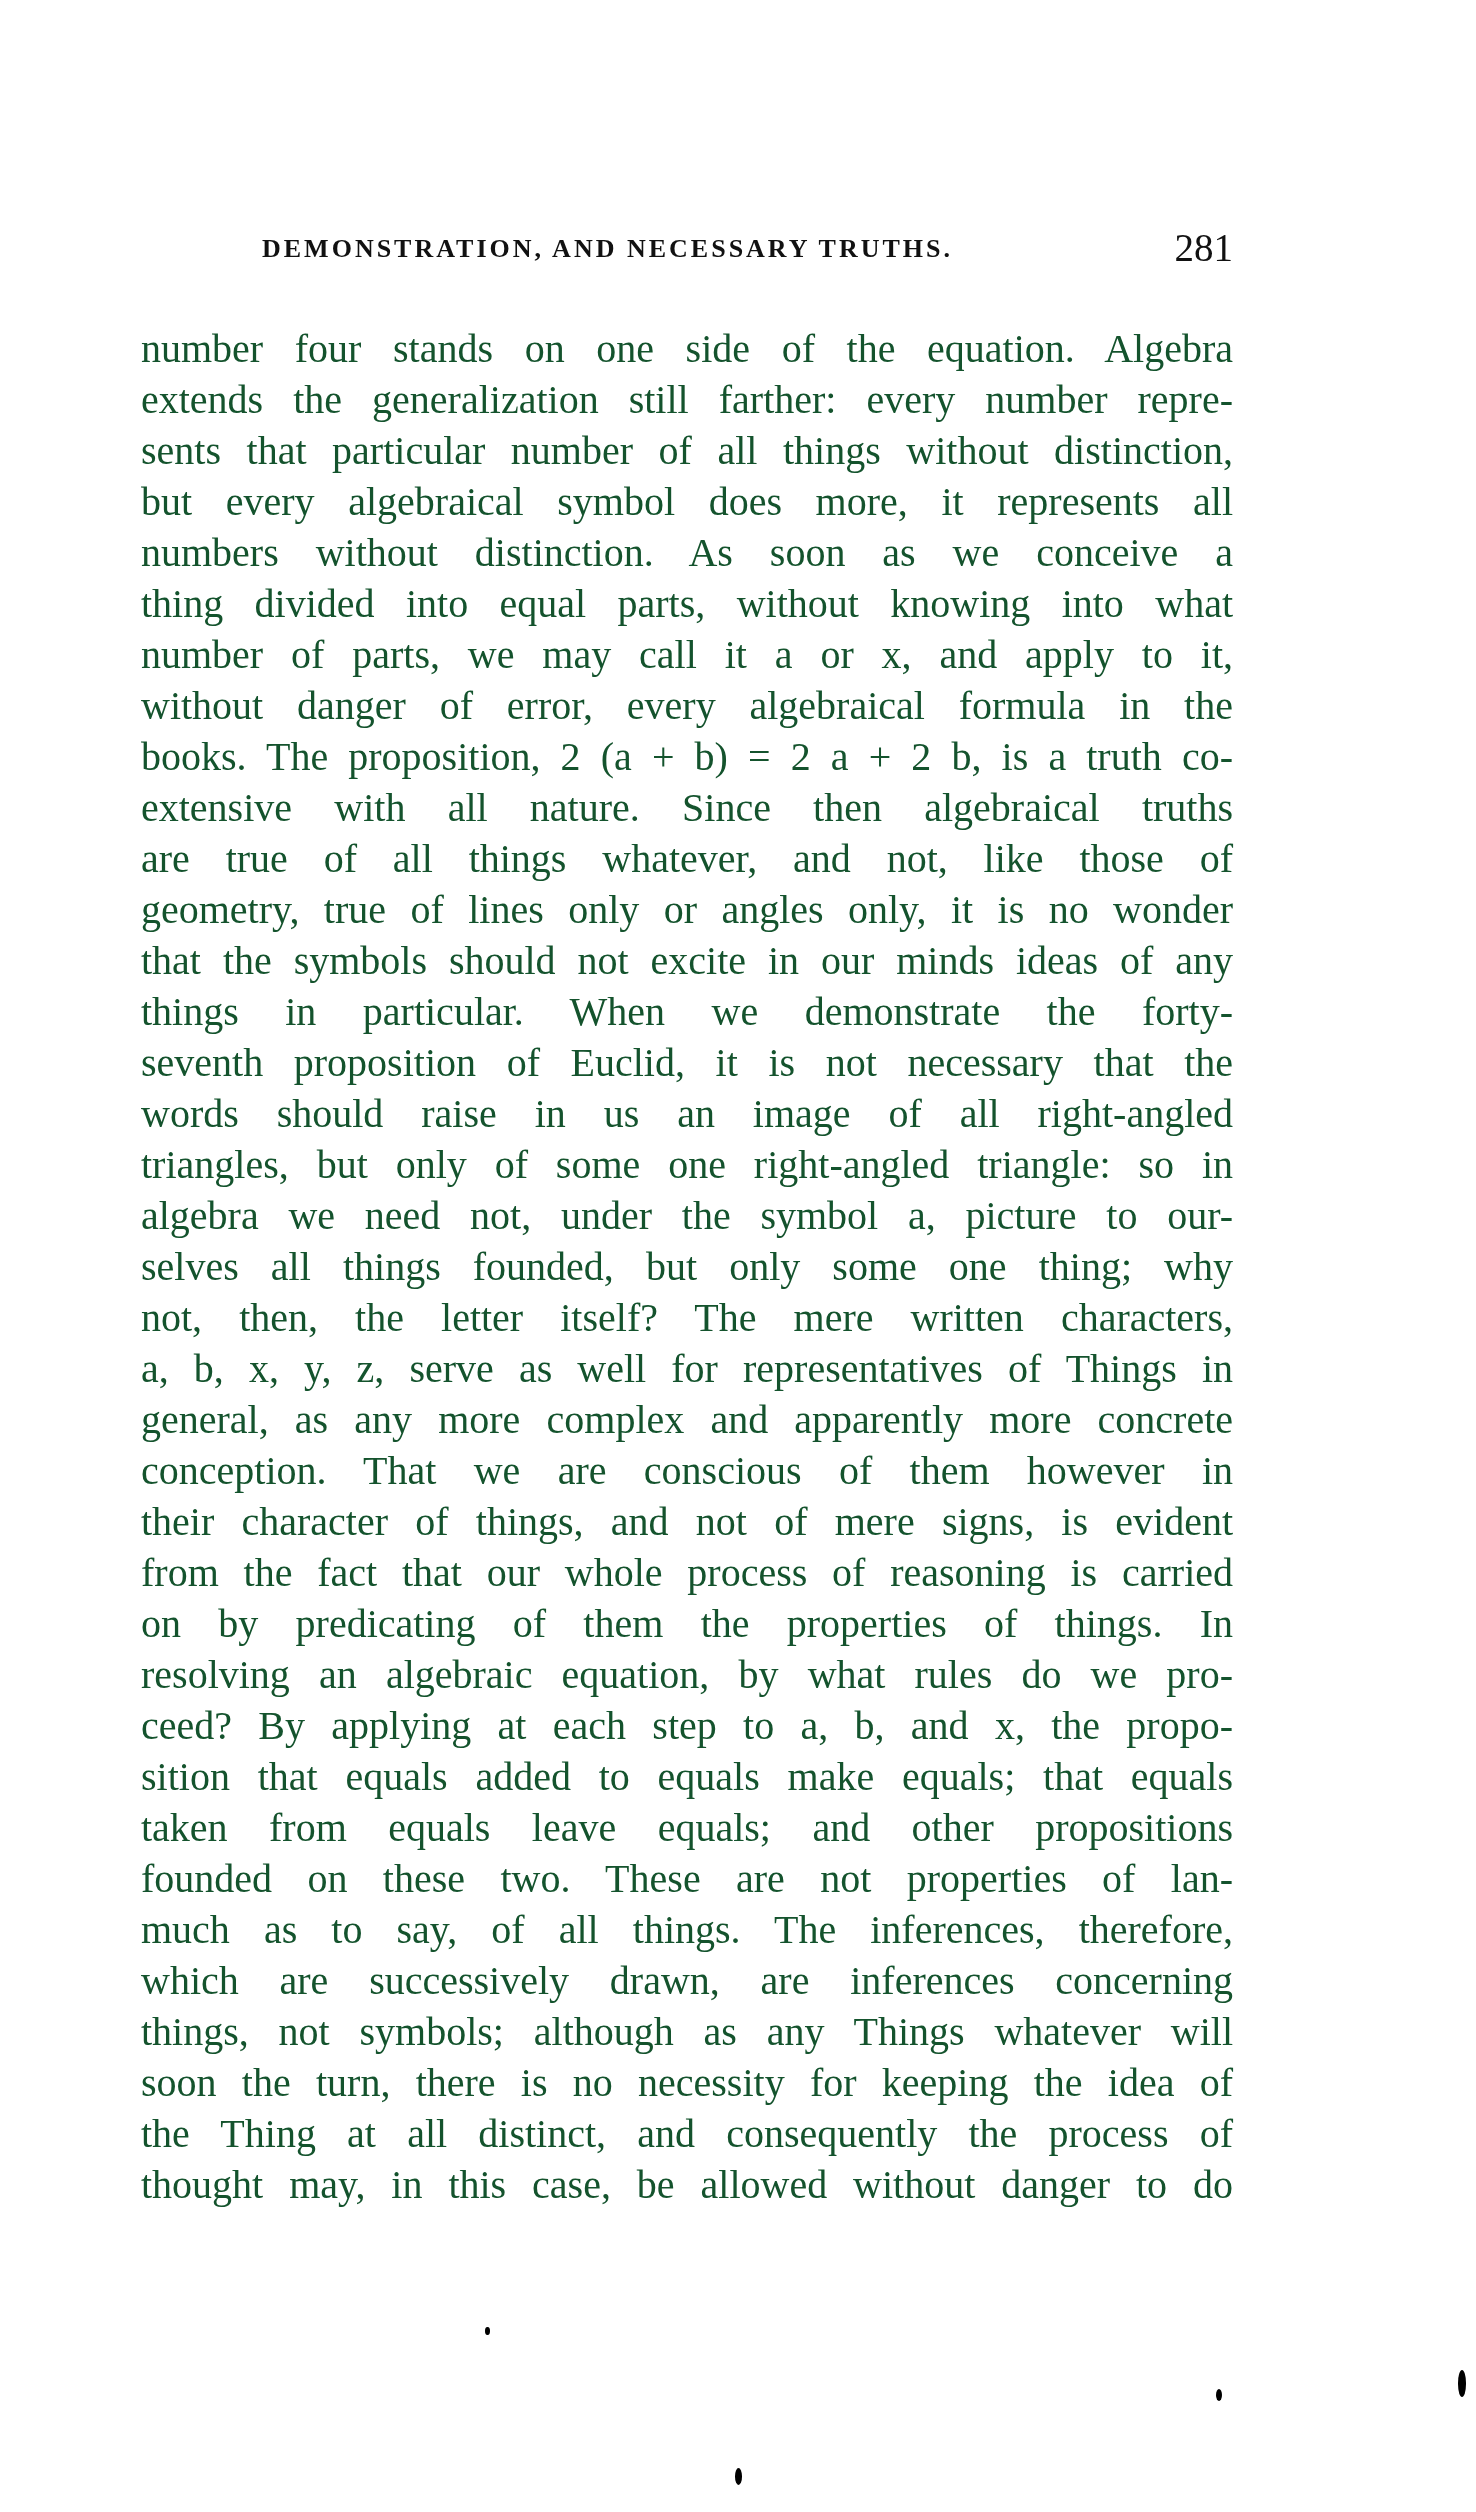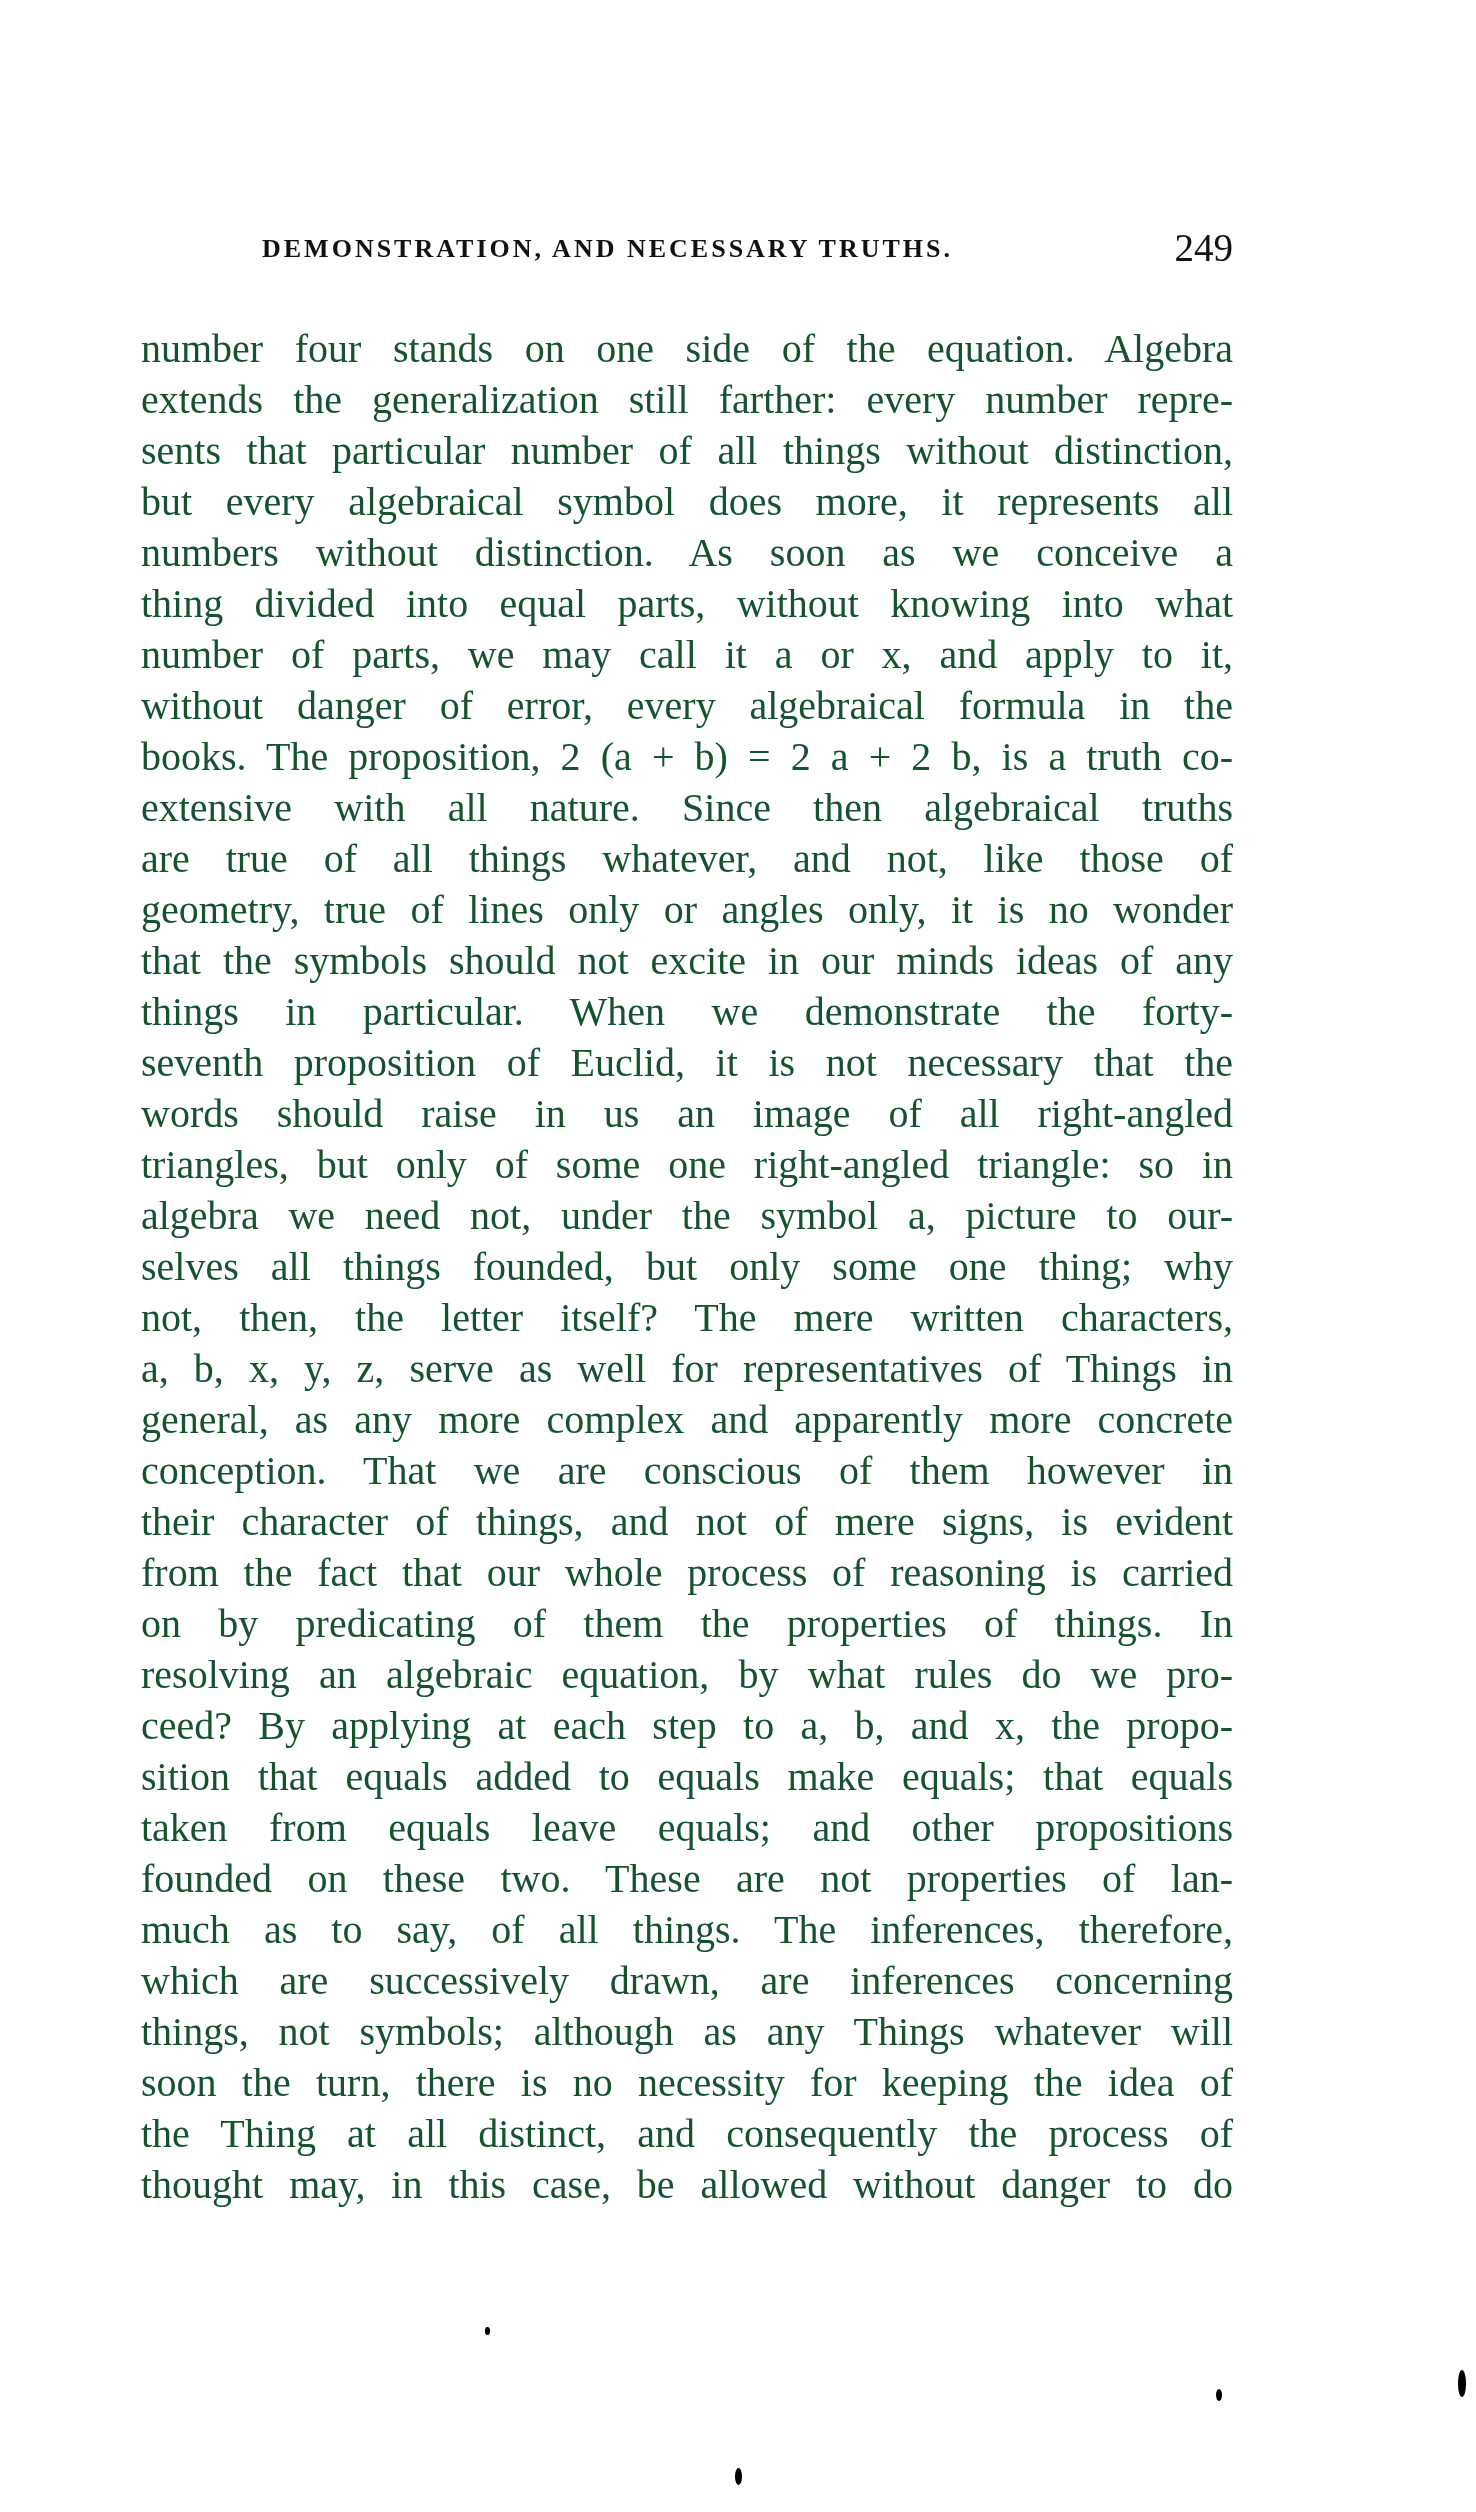--- a/index.html
+++ b/index.html
@@ -29,21 +29,21 @@
     width:1092px;
   }
   .speck { position:absolute; background:#000; border-radius:50%; }
 </style>
 </head>
 <body>
 
 <div class="page">
   <div class="running-head">
     <span class="running-title">DEMONSTRATION, AND NECESSARY TRUTHS.</span>
-    <span class="page-number">249</span>
+    <span class="page-number">281</span>
   </div>
 
   <div class="body-text" id="body-text">
       <span class="line">number four stands on one side of the equation. Algebra</span>
       <span class="line">extends the generalization still farther: every number repre-</span>
       <span class="line">sents that particular number of all things without distinction,</span>
       <span class="line">but every algebraical symbol does more, it represents all</span>
       <span class="line">numbers without distinction. As soon as we conceive a</span>
       <span class="line">thing divided into equal parts, without knowing into what</span>
       <span class="line">number of parts, we may call it a or x, and apply to it,</span>

